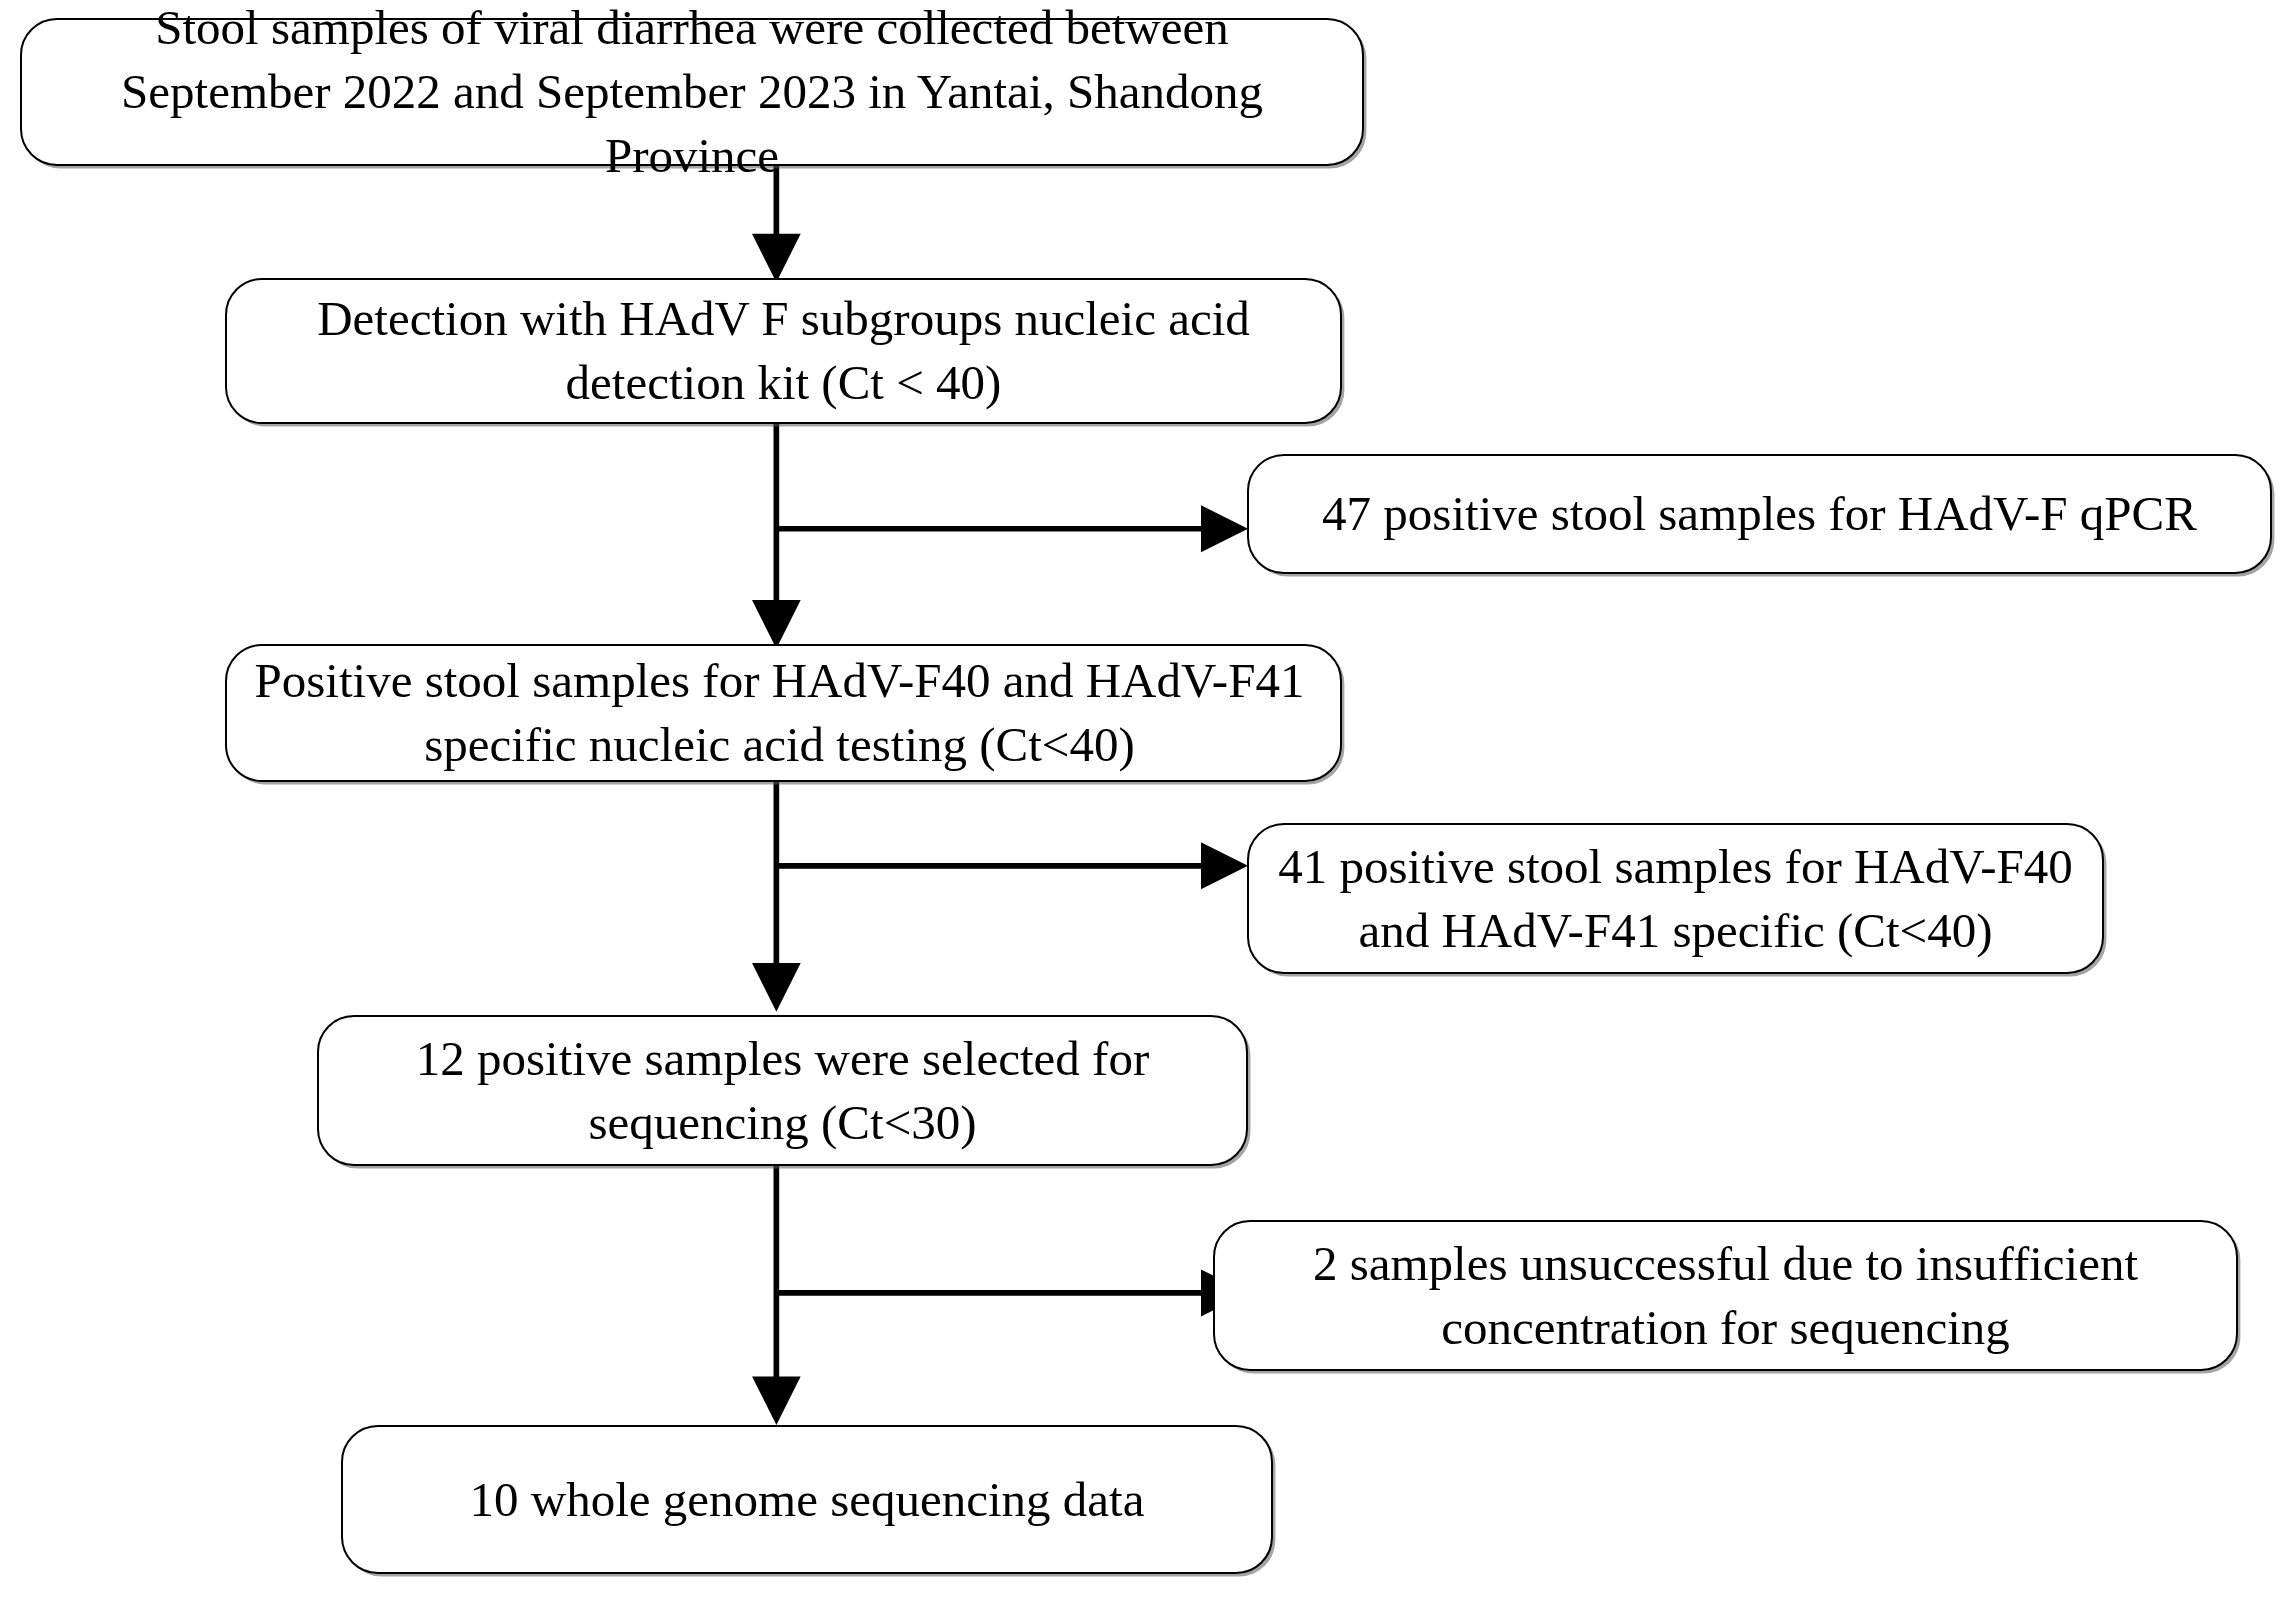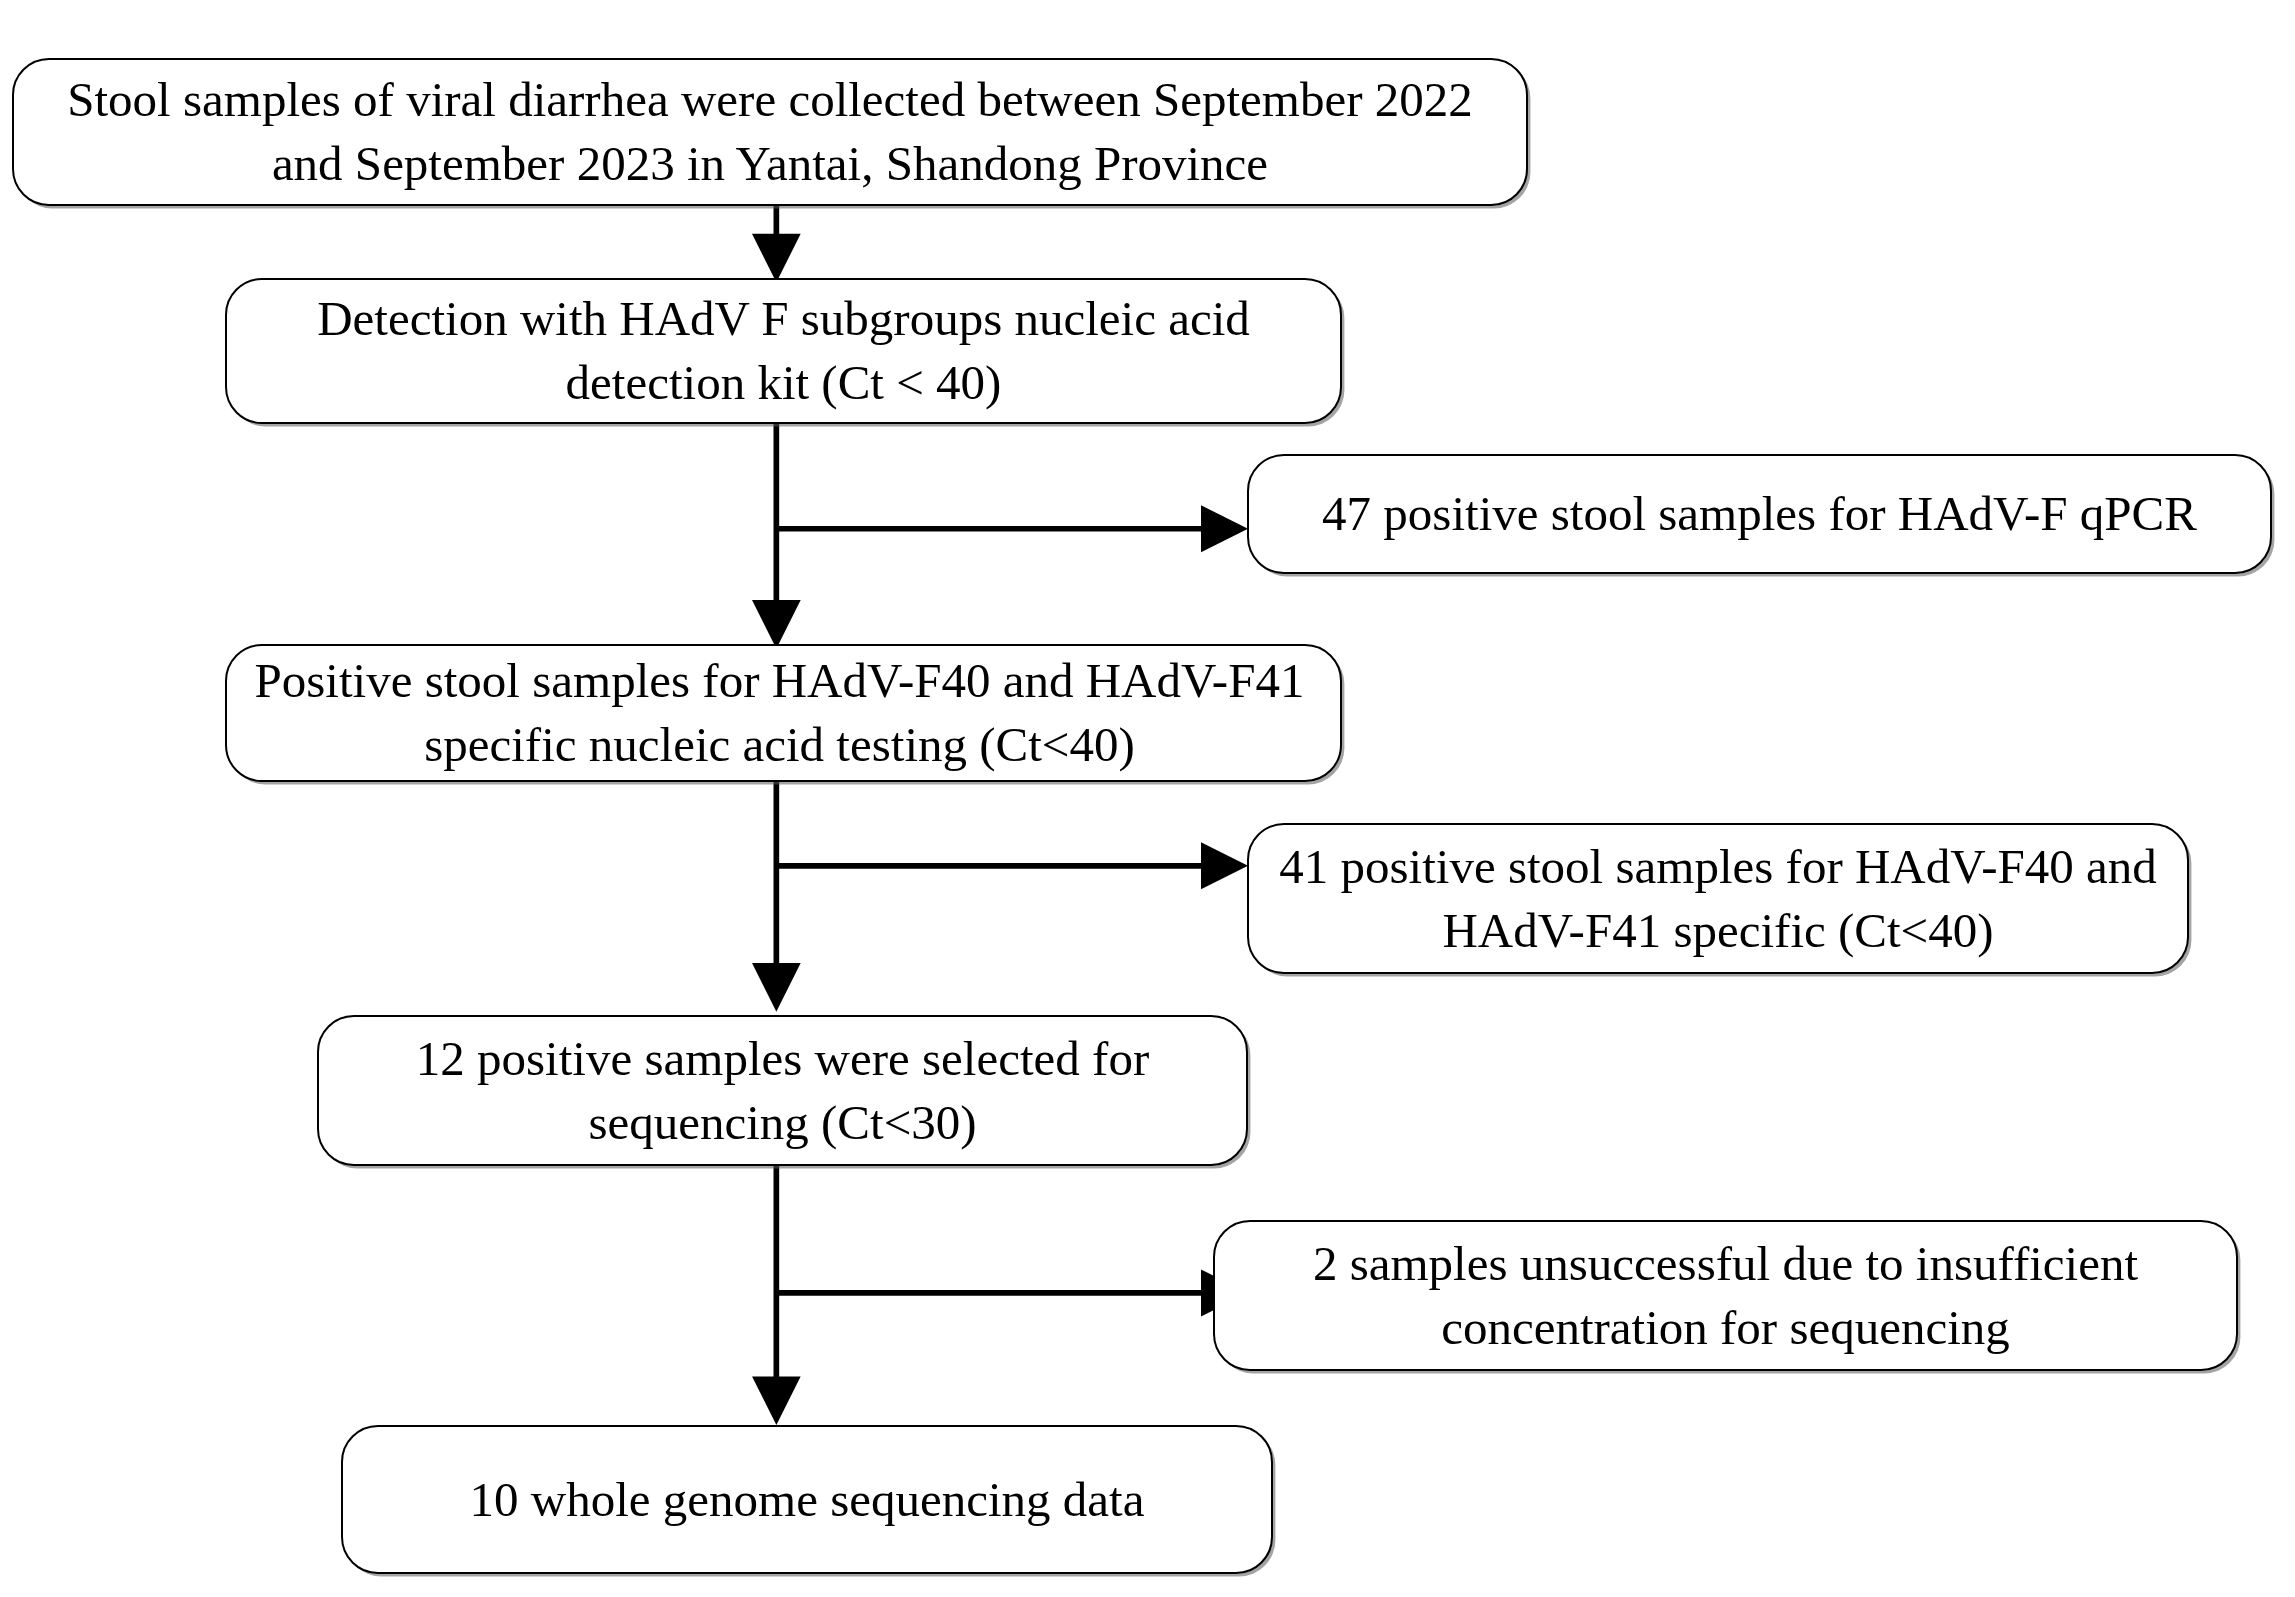--- a/index.html
+++ b/index.html
@@ -91,37 +91,37 @@
       <line class="conn-line" x1="958" y1="1595" x2="1510" y2="1595"></line>
       <polygon class="arrow-head" points="1540,1595 1482,1566 1482,1624"></polygon>
     </g>
 
     <g>
       <line class="conn-line" x1="958" y1="1438" x2="958" y2="1728"></line>
       <polygon class="arrow-head" points="958,1758 928,1698 988,1698"></polygon>
     </g>
   </svg>
 
-  <div class="node" style="left:12px; top:18px; width:1516px; height:148px;margin-top:40px;">
+  <div class="node" style="left:20px; top:18px; width:1344px; height:148px;">
     <span>Stool samples of viral diarrhea were collected between September 2022 and September 2023 in Yantai, Shandong Province</span>
   </div>
 
   <div class="node" style="left:225px; top:278px; width:1117px; height:146px;">
     <span>Detection with HAdV F subgroups nucleic acid detection kit  (Ct &lt; 40)</span>
   </div>
 
   <div class="node" style="left:1247px; top:454px; width:1025px; height:120px;">
     <span>47 positive stool samples for HAdV-F qPCR</span>
   </div>
 
   <div class="node" style="left:225px; top:644px; width:1117px; height:138px;padding-left:16px;">
     <span>Positive stool samples for HAdV-F40 and HAdV-F41 specific nucleic acid testing (Ct&lt;40)</span>
   </div>
 
-  <div class="node" style="left:1247px; top:823px; width:942px; height:151px;justify-content:center;">
+  <div class="node" style="left:1247px; top:823px; width:857px; height:151px;justify-content:center;">
     <span>41 positive stool samples for HAdV-F40 and HAdV-F41 specific (Ct&lt;40)</span>
   </div>
 
   <div class="node" style="left:317px; top:1015px; width:931px; height:151px;">
     <span>12 positive samples were selected for sequencing (Ct&lt;30)</span>
   </div>
 
   <div class="node" style="left:1213px; top:1220px; width:1025px; height:151px;">
     <span>2 samples unsuccessful due to insufficient concentration for sequencing</span>
   </div>

